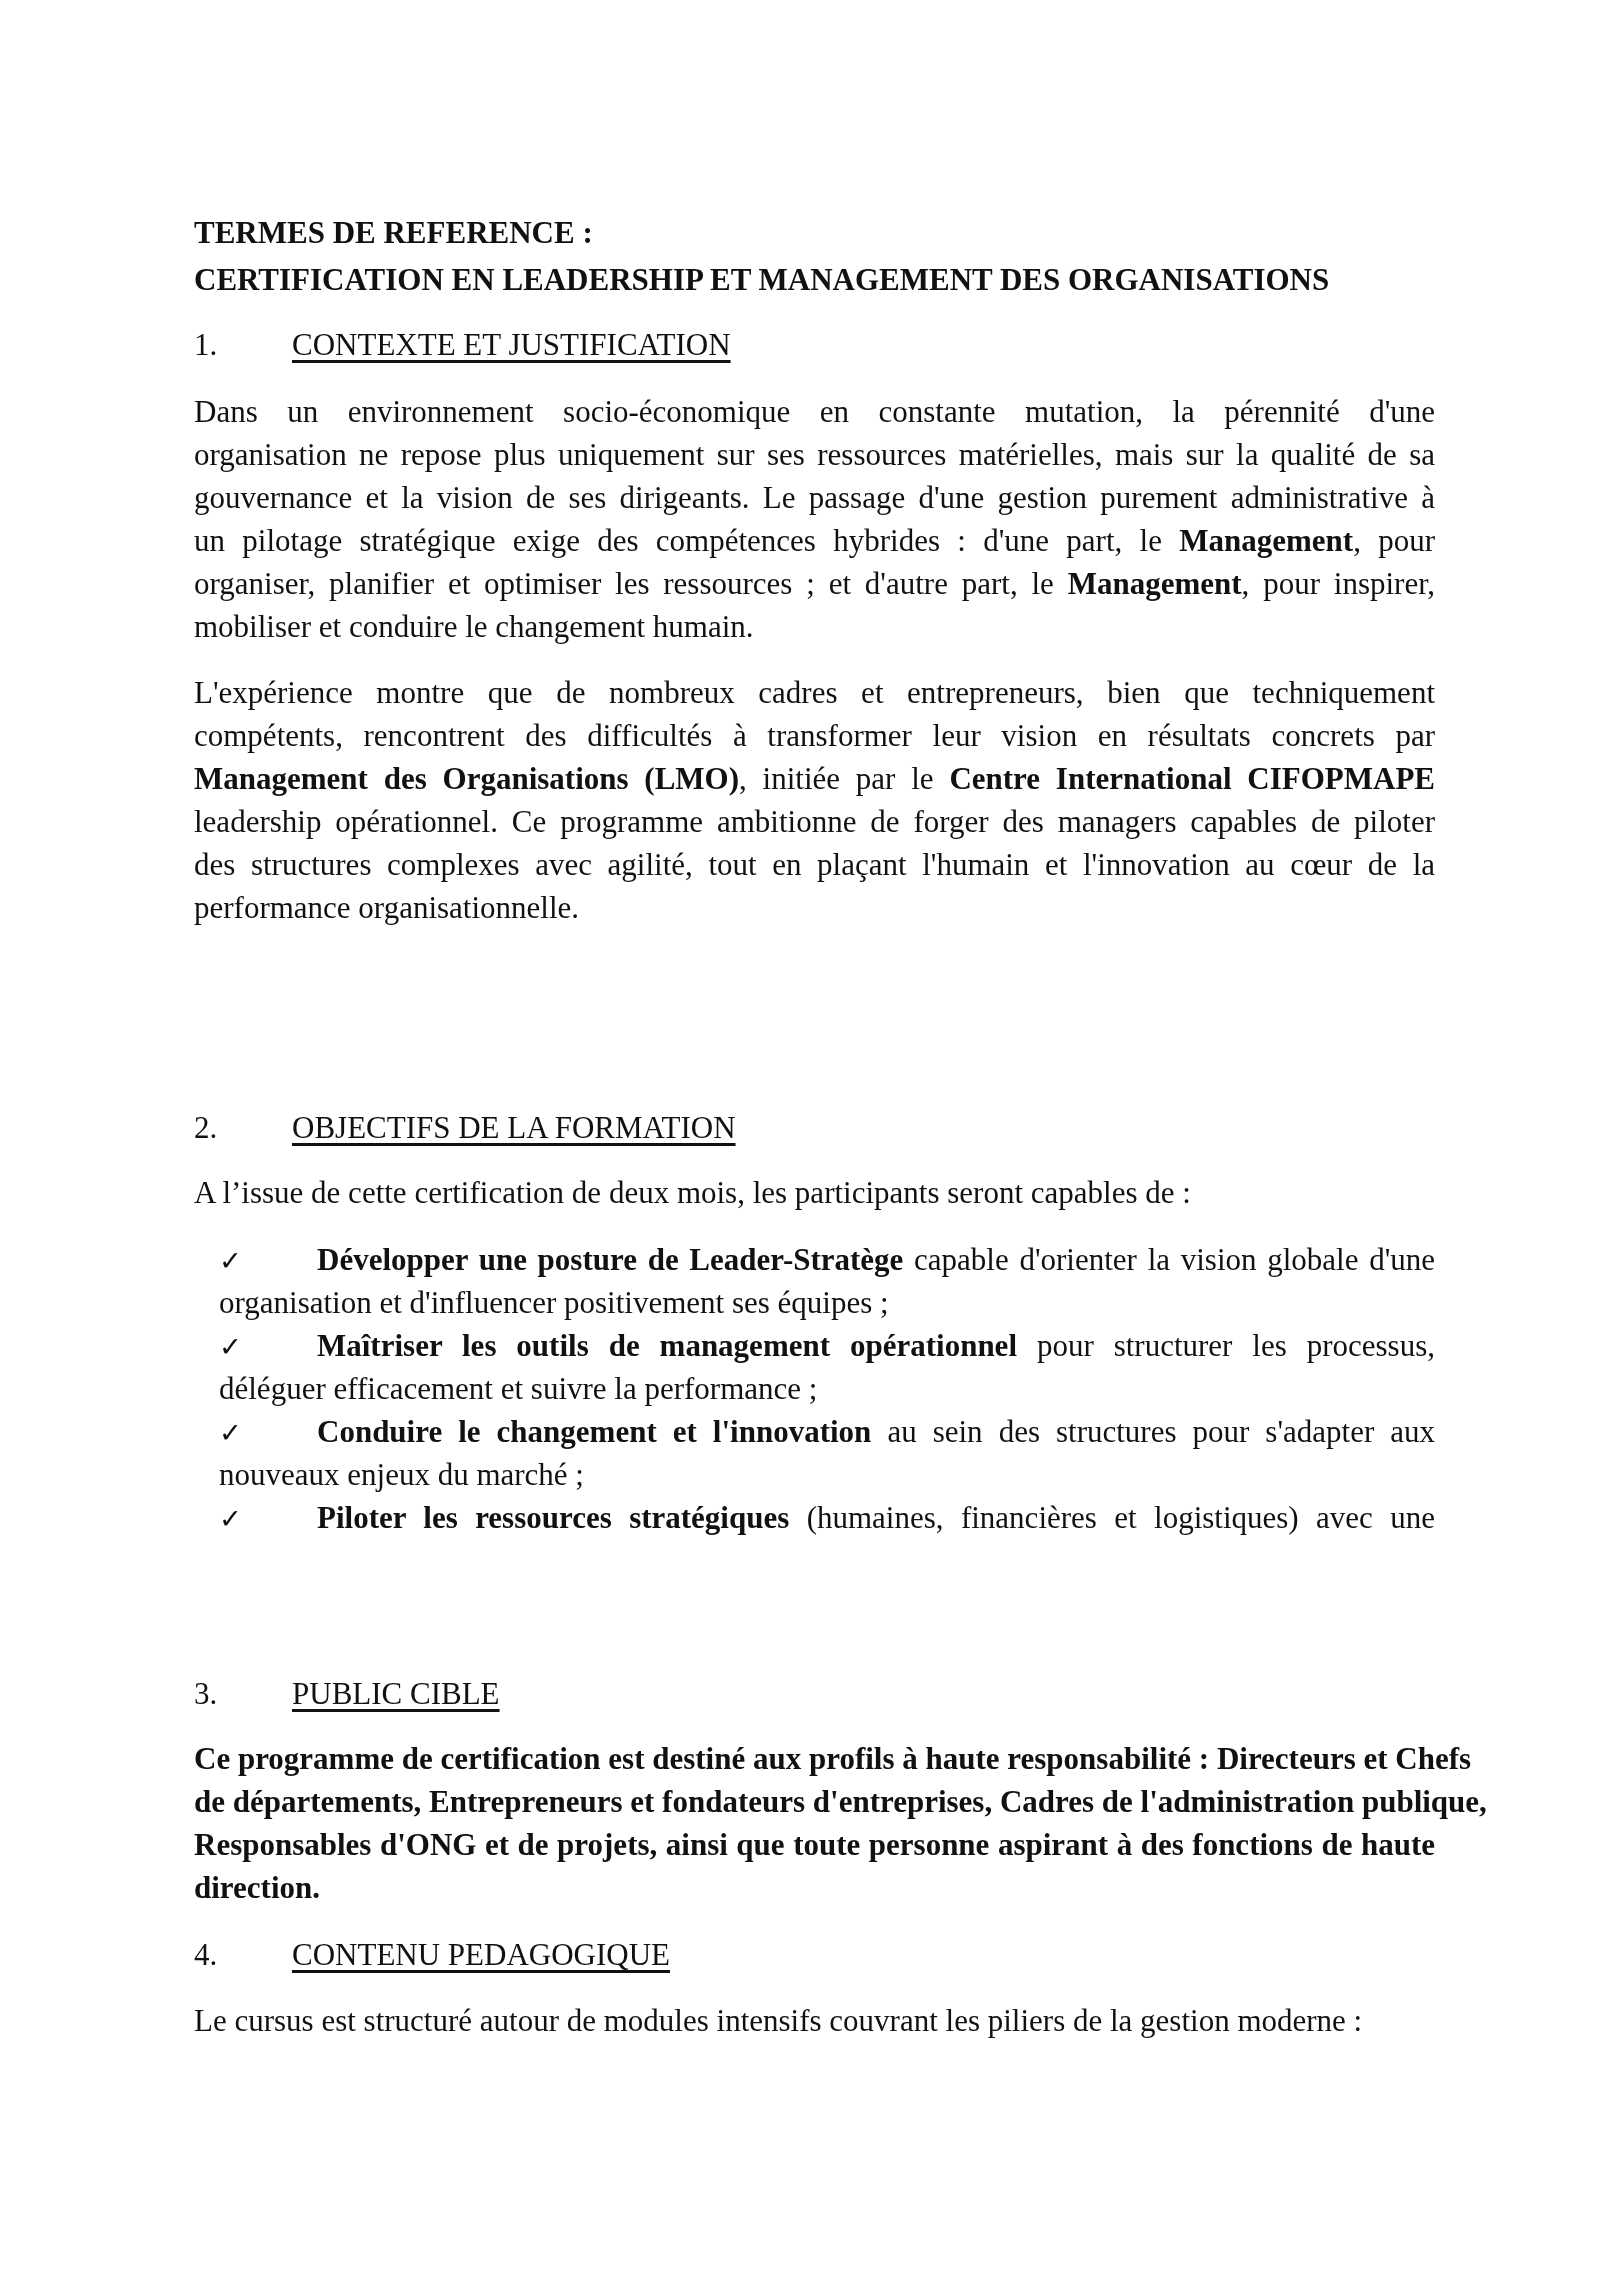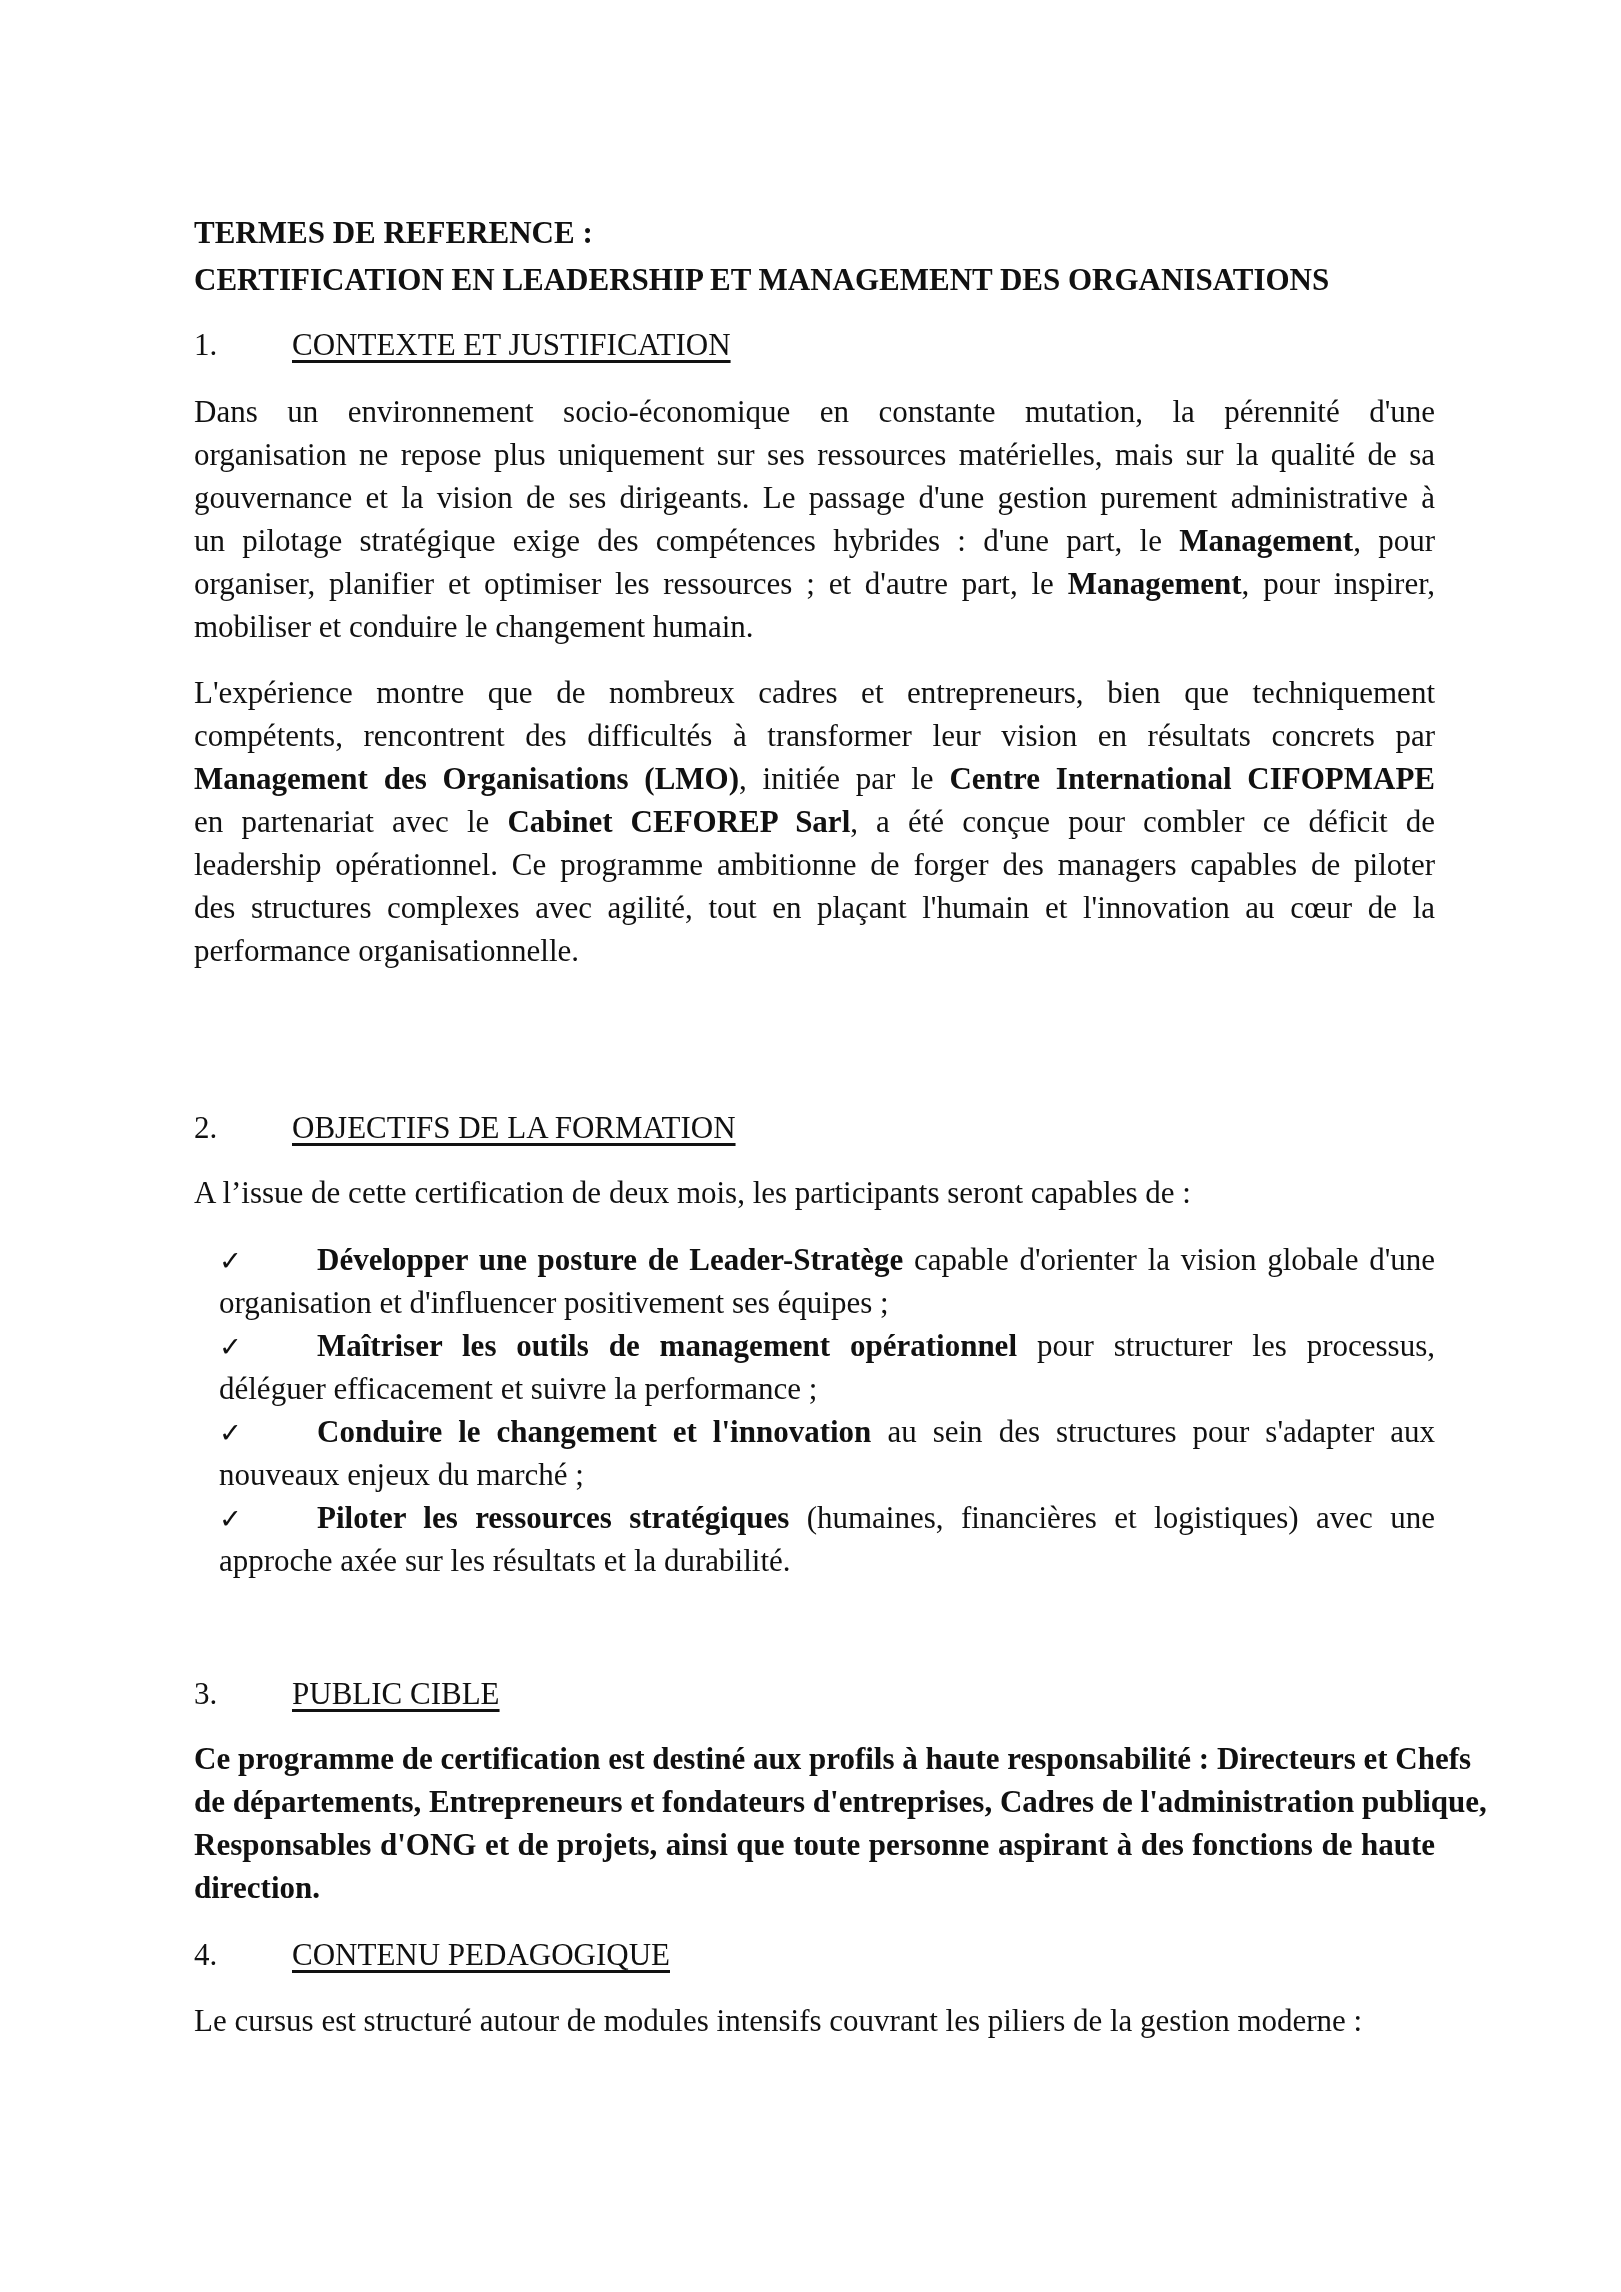--- a/index.html
+++ b/index.html
@@ -33,21 +33,20 @@
       <div class="line"><span>organisation ne repose plus uniquement sur ses ressources matérielles, mais sur la qualité de sa</span></div>
       <div class="line"><span>gouvernance et la vision de ses dirigeants. Le passage d'une gestion purement administrative à</span></div>
       <div class="line"><span>un pilotage stratégique exige des compétences hybrides : d'une part, le </span><b>Management</b><span>, pour</span></div>
       <div class="line"><span>organiser, planifier et optimiser les ressources ; et d'autre part, le </span><b>Management</b><span>, pour inspirer,</span></div>
       <div class="line last"><span>mobiliser et conduire le changement humain.</span></div>
     </div>
   <div class="blk" style="top:671px;" id="p2">
       <div class="line"><span>L'expérience montre que de nombreux cadres et entrepreneurs, bien que techniquement</span></div>
       <div class="line"><span>compétents, rencontrent des difficultés à transformer leur vision en résultats concrets par</span></div>
       <div class="line"><b>Management des Organisations (LMO)</b><span>, initiée par le </span><b>Centre International CIFOPMAPE</b></div>
-      <div class="line"><span>en partenariat avec le </span><b>Cabinet CEFOREP Sarl</b><span>, a été conçue pour combler ce déficit de</span></div>
       <div class="line"><span>leadership opérationnel. Ce programme ambitionne de forger des managers capables de piloter</span></div>
       <div class="line"><span>des structures complexes avec agilité, tout en plaçant l'humain et l'innovation au cœur de la</span></div>
       <div class="line last"><span>performance organisationnelle.</span></div>
     </div>
 
   <div class="blk sec" style="top:1106px;">
     <span class="num">2.</span><span class="lbl">OBJECTIFS DE LA FORMATION</span>
   </div>
   <div class="blk" style="top:1171px;">A l’issue de cette certification de deux mois, les participants seront capables de :</div>
   <div class="blk" style="top:1238px;" id="bullets">
@@ -58,21 +57,20 @@
       <div class="bullet">
         <div class="line"><span class="check">✓</span><b>Maîtriser les outils de management opérationnel</b><span> pour structurer les processus,</span></div>
         <div class="line last">déléguer efficacement et suivre la performance ;</div>
       </div>
       <div class="bullet">
         <div class="line"><span class="check">✓</span><b>Conduire le changement et l'innovation</b><span> au sein des structures pour s'adapter aux</span></div>
         <div class="line last">nouveaux enjeux du marché ;</div>
       </div>
       <div class="bullet">
         <div class="line"><span class="check">✓</span><b>Piloter les ressources stratégiques</b><span> (humaines, financières et logistiques) avec une</span></div>
-        <div class="line last">approche axée sur les résultats et la durabilité.</div>
       </div>
     </div>
 
   <div class="blk sec" style="top:1672px;">
     <span class="num">3.</span><span class="lbl">PUBLIC CIBLE</span>
   </div>
   <div class="blk" style="top:1737px;font-weight:bold;" id="p3">
       <div class="line">Ce programme de certification est destiné aux profils à haute responsabilité : Directeurs et Chefs</div>
       <div class="line">de départements, Entrepreneurs et fondateurs d'entreprises, Cadres de l'administration publique,</div>
       <div class="line">Responsables d'ONG et de projets, ainsi que toute personne aspirant à des fonctions de haute</div>

